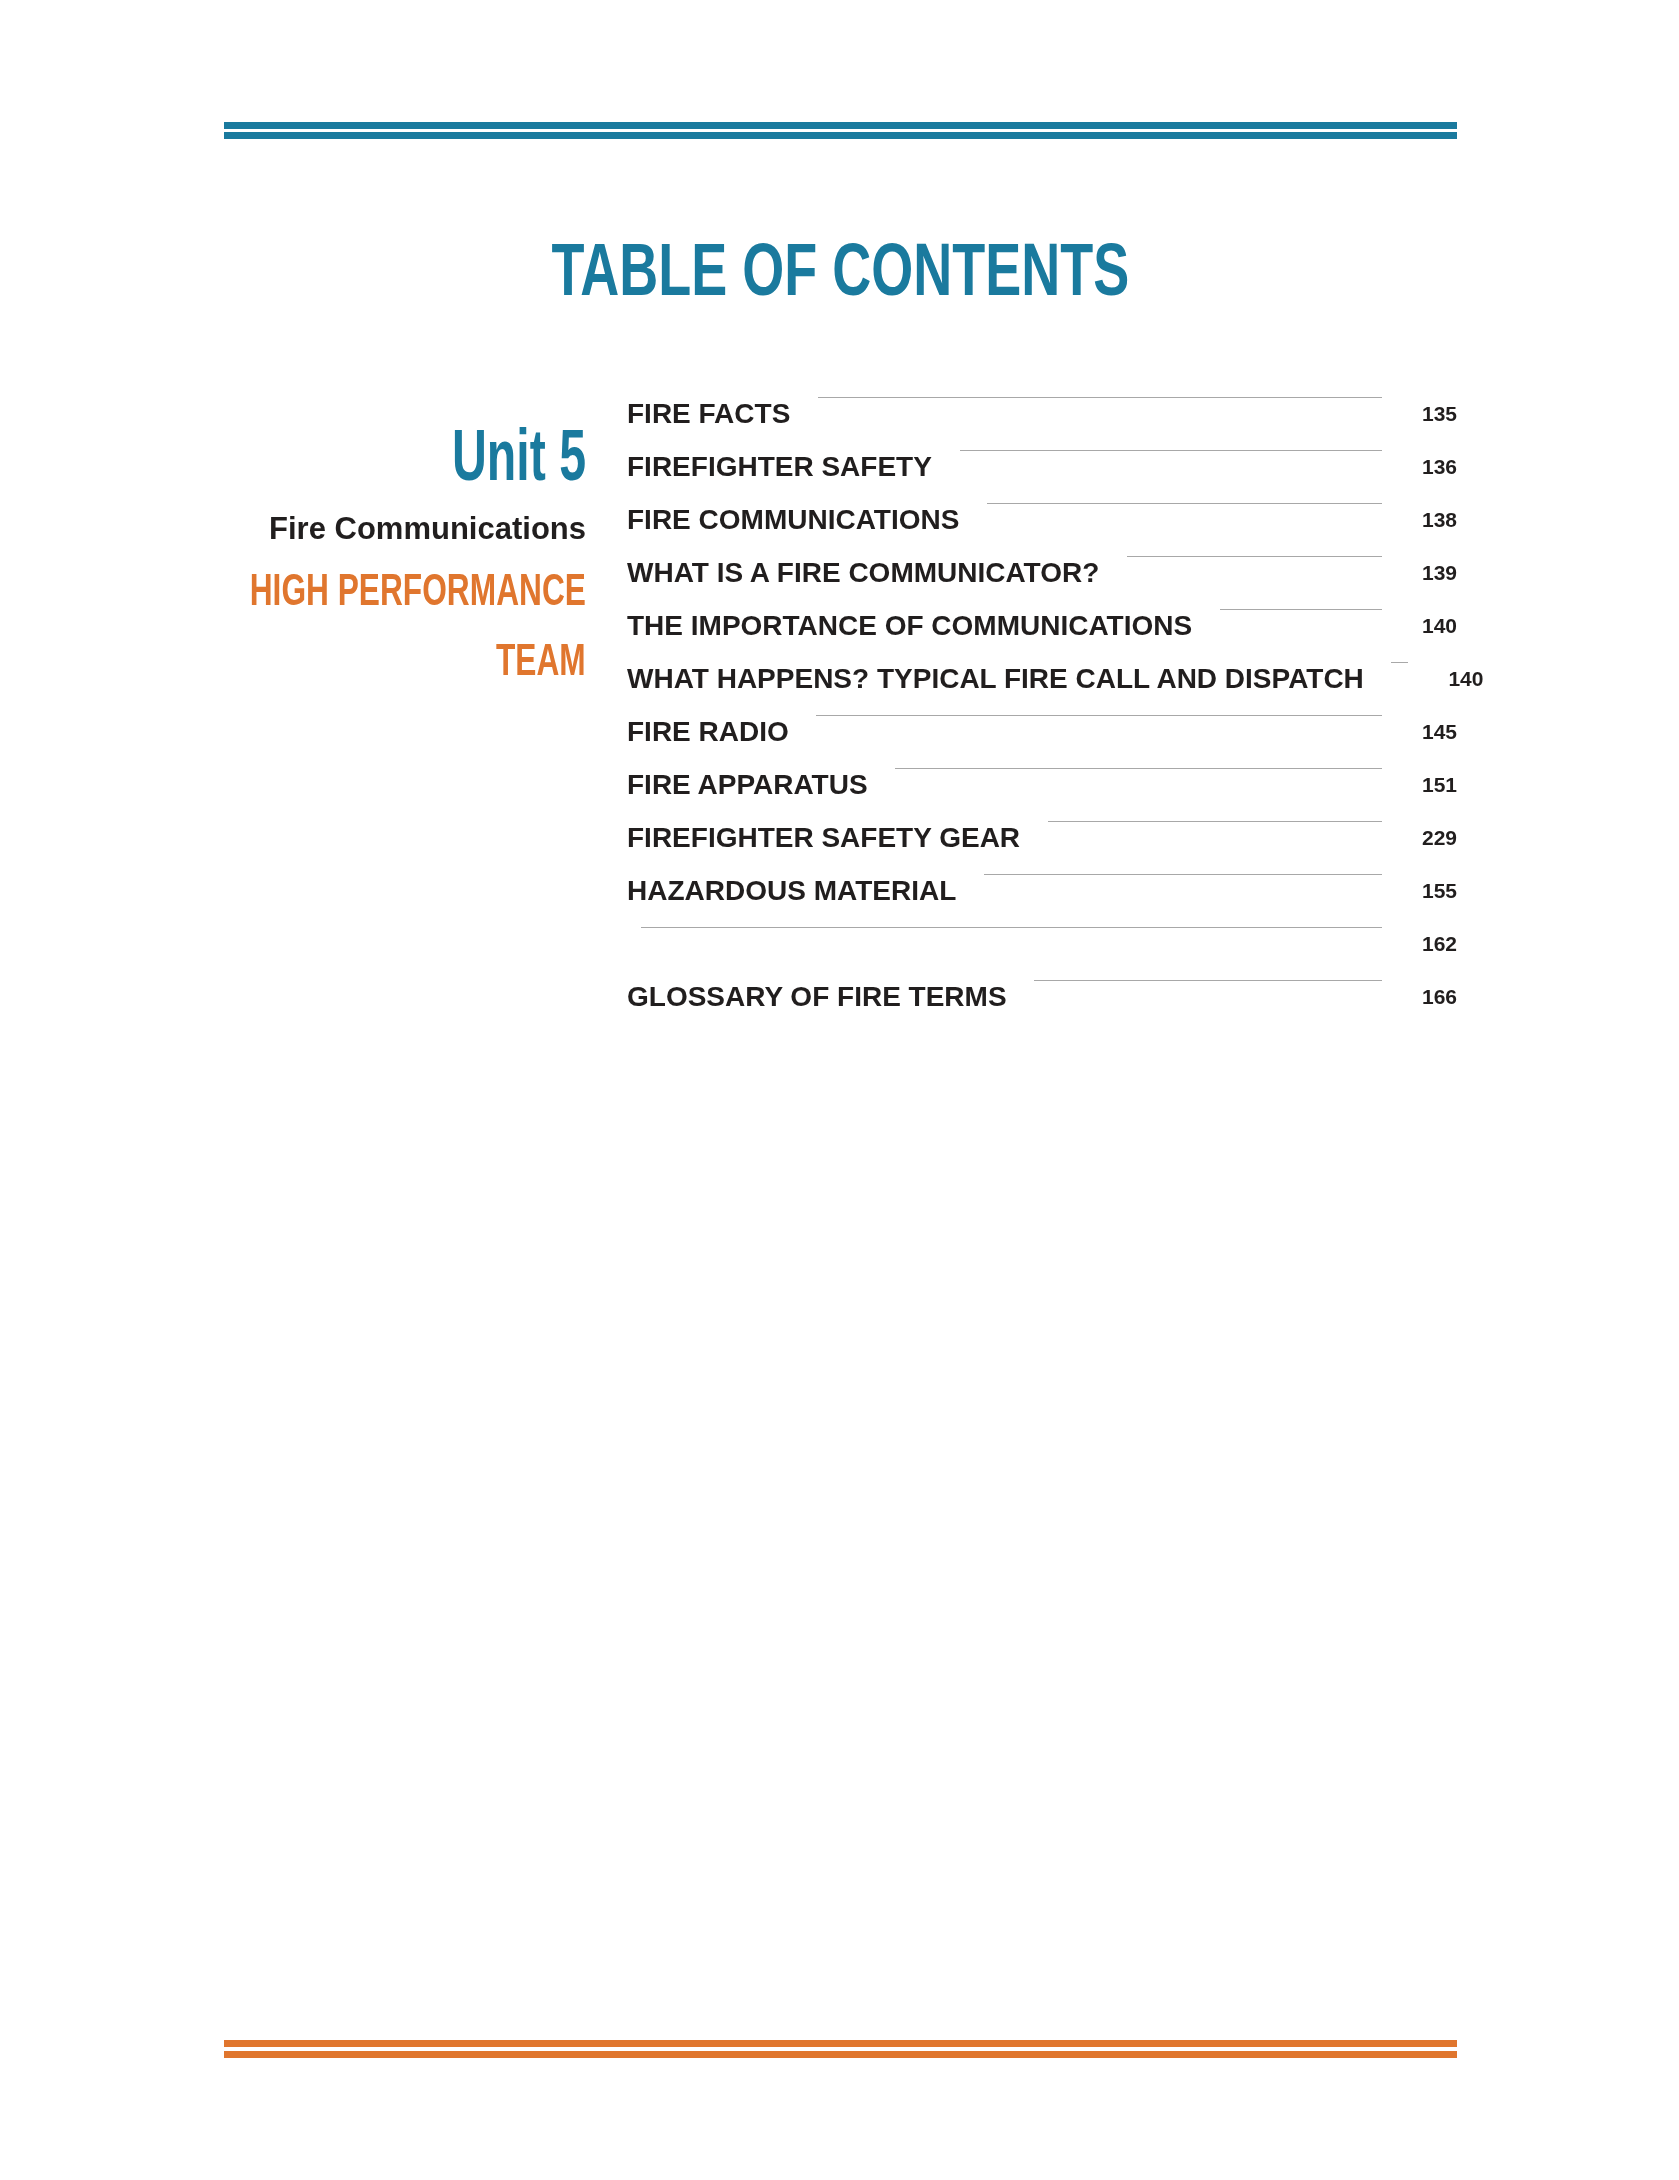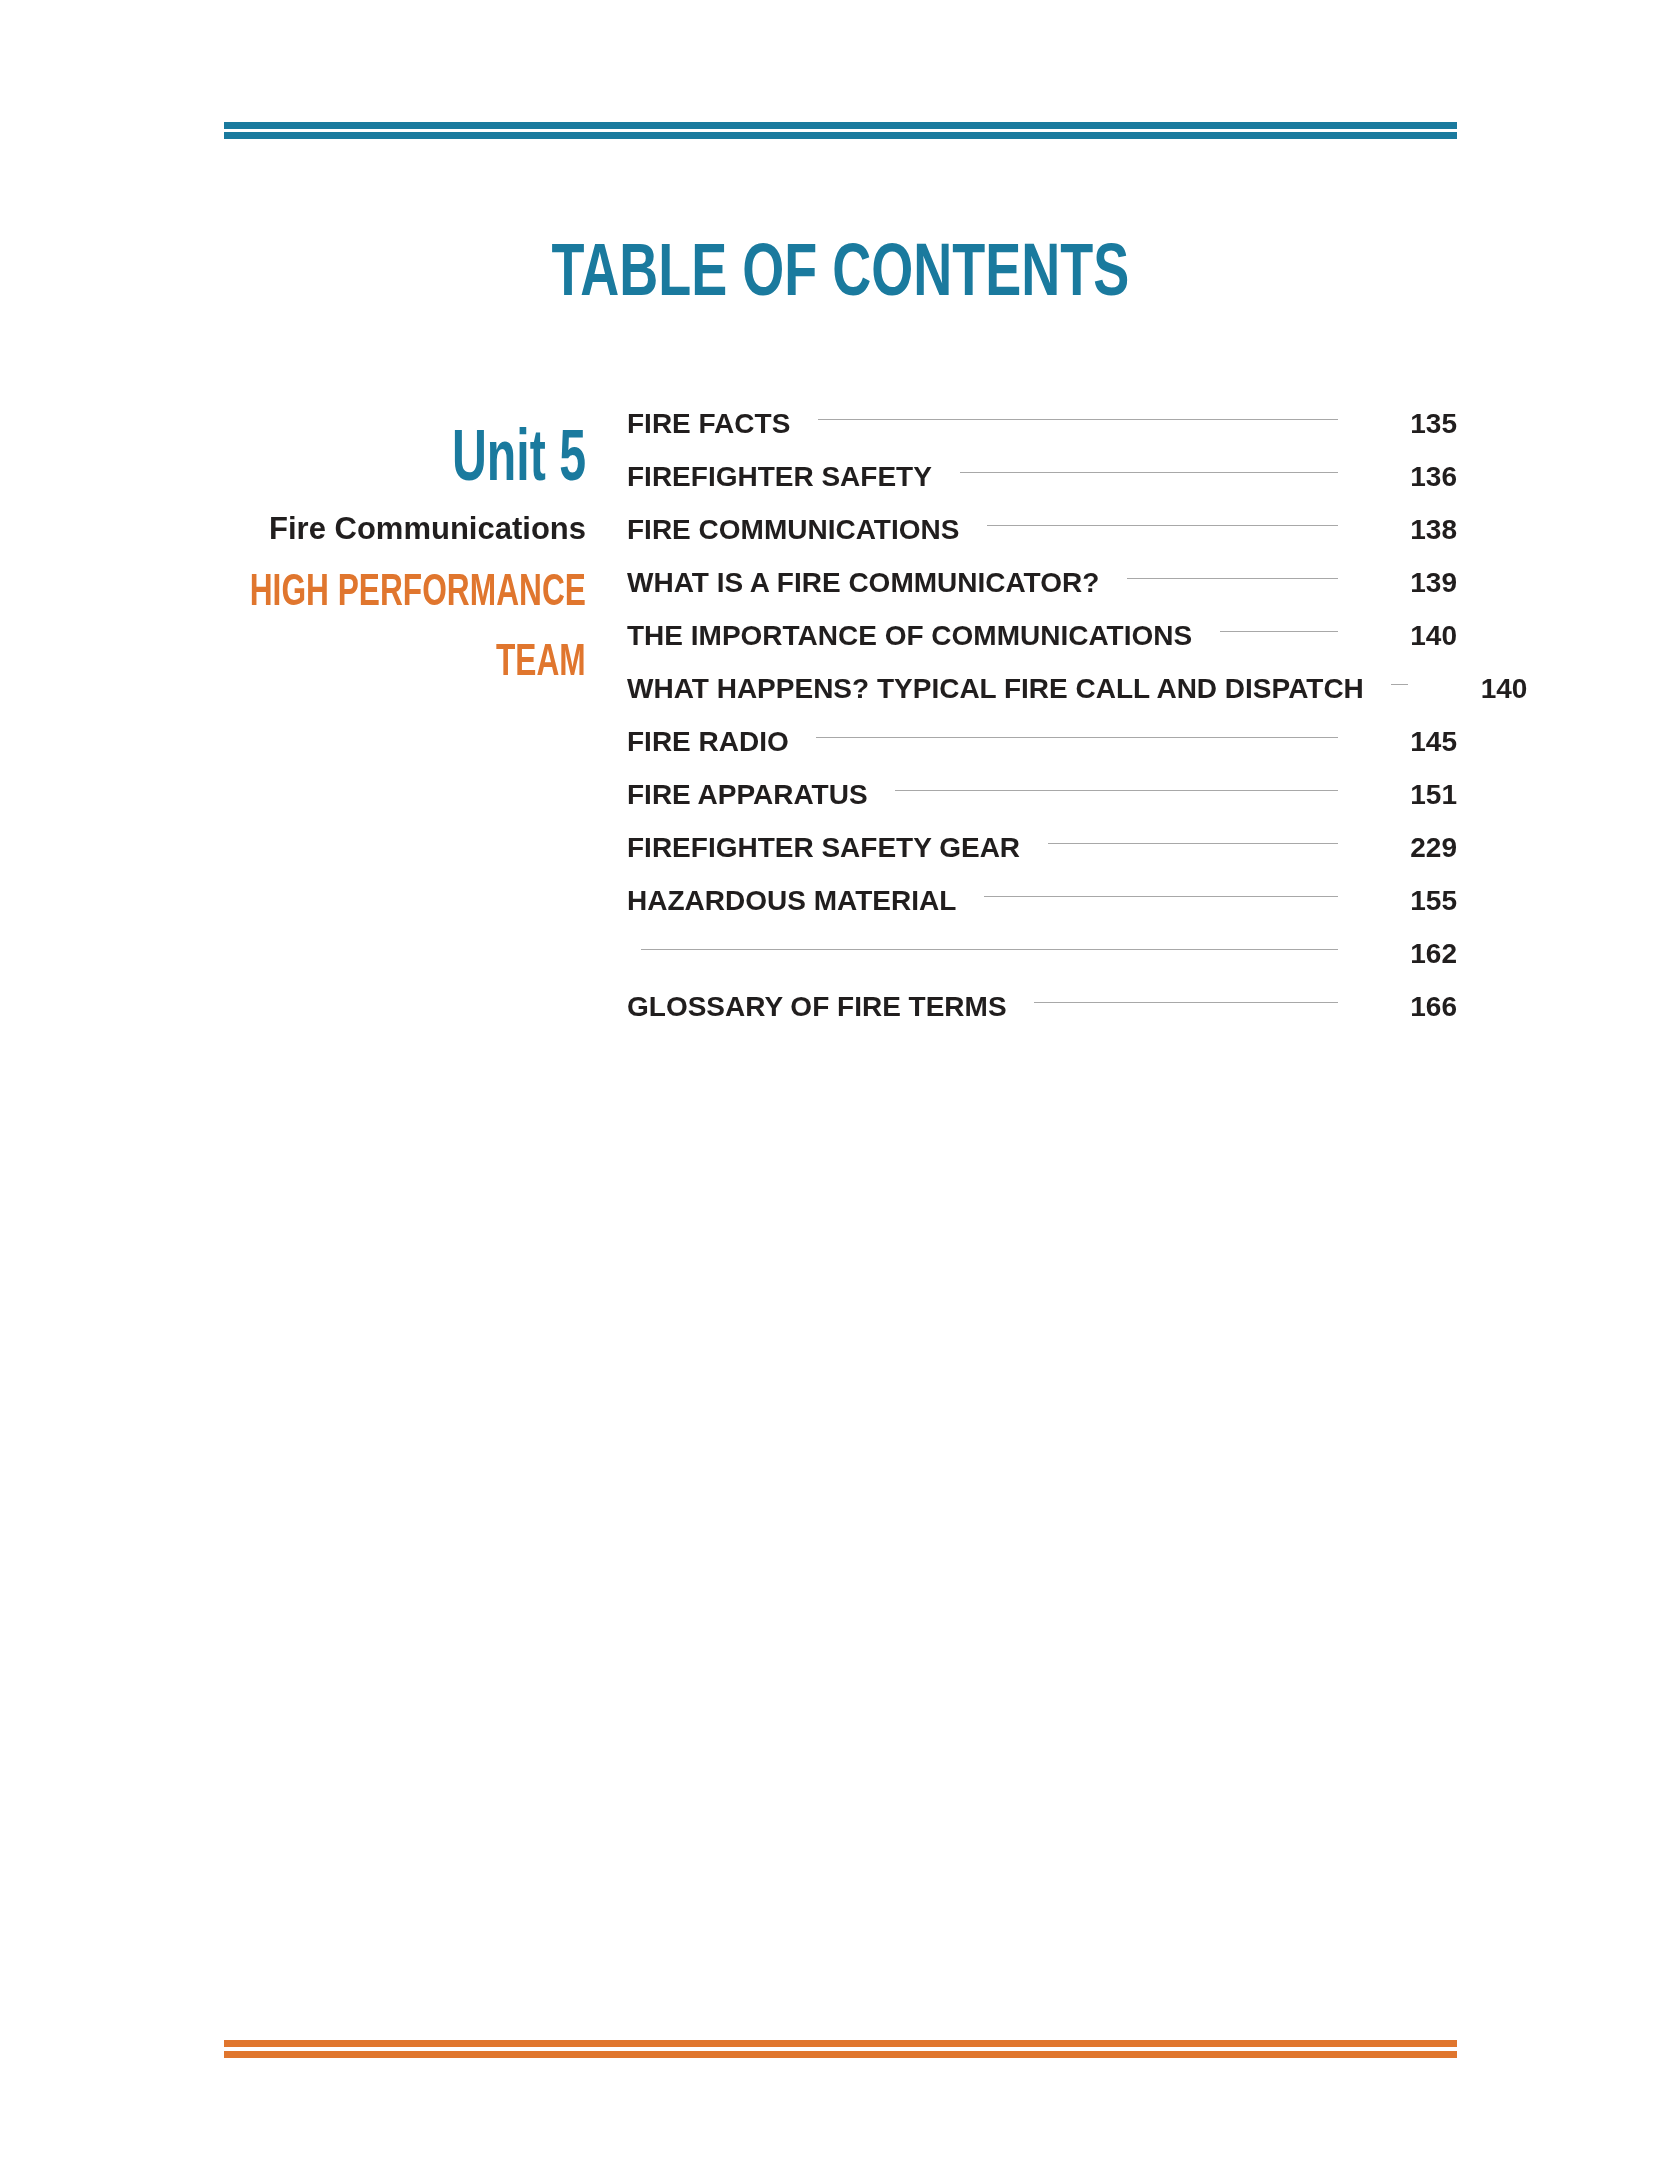--- a/index.html
+++ b/index.html
@@ -116,46 +116,45 @@
 
   
   .toc-list {
     position: absolute;
     left: 627px;
     top: 397px;
     width: 830px; 
   }
   .toc-row {
     display: flex;
-    align-items: center;
+    align-items: flex-start;
     height: 53px;
     gap: 14px;
   }
   .toc-entry-title {
     font-size: 28px;
     font-weight: bold;
     line-height: 34px;
     color: var(--ink);
     white-space: nowrap;
   }
   .toc-leader {
     flex: 1 1 auto;
     border-bottom: 1.7px solid var(--leader);
     margin: 0 12px 7.7px 13.6px;
     min-width: 17px;
   }
   .toc-entry-page {
-    font-size: 28px;
+    font-size: 21px;
     font-weight: bold;
     line-height: 34px;
     color: var(--ink);
     min-width: 49px;
     text-align: right;
     white-space: nowrap;
-    margin-left: 44px;
   }
 </style>
 </head>
 <body>
 
 <div class="page">
 
   <div class="rule rule-top">
     <div class="bar"></div>
     <div class="bar"></div>

